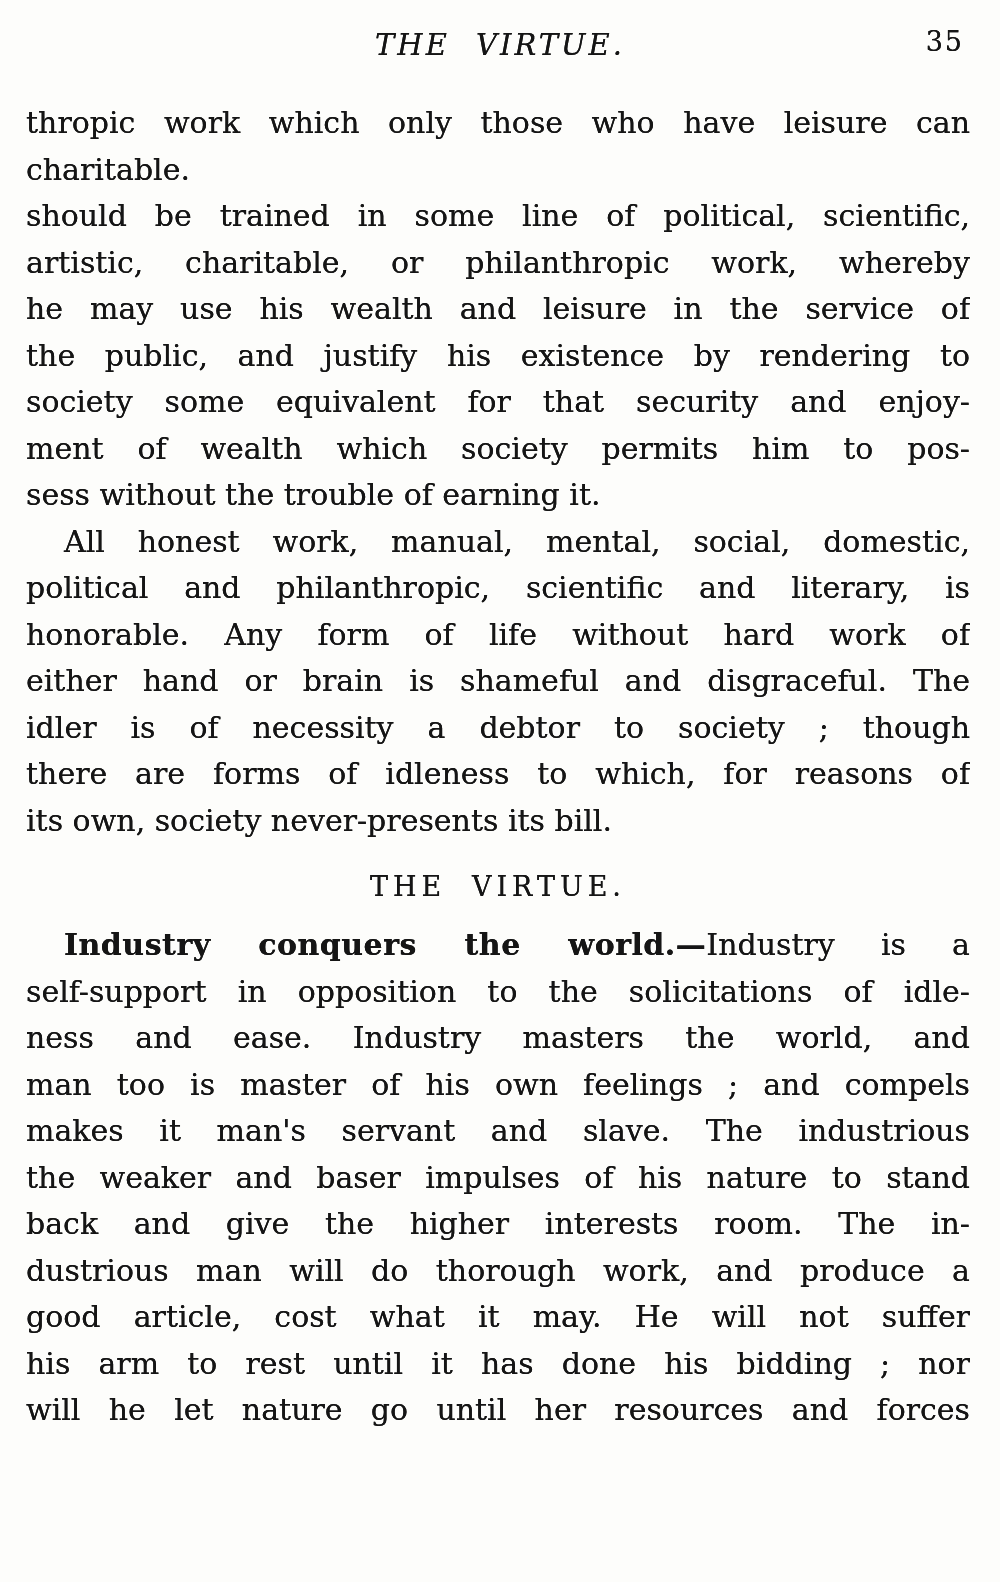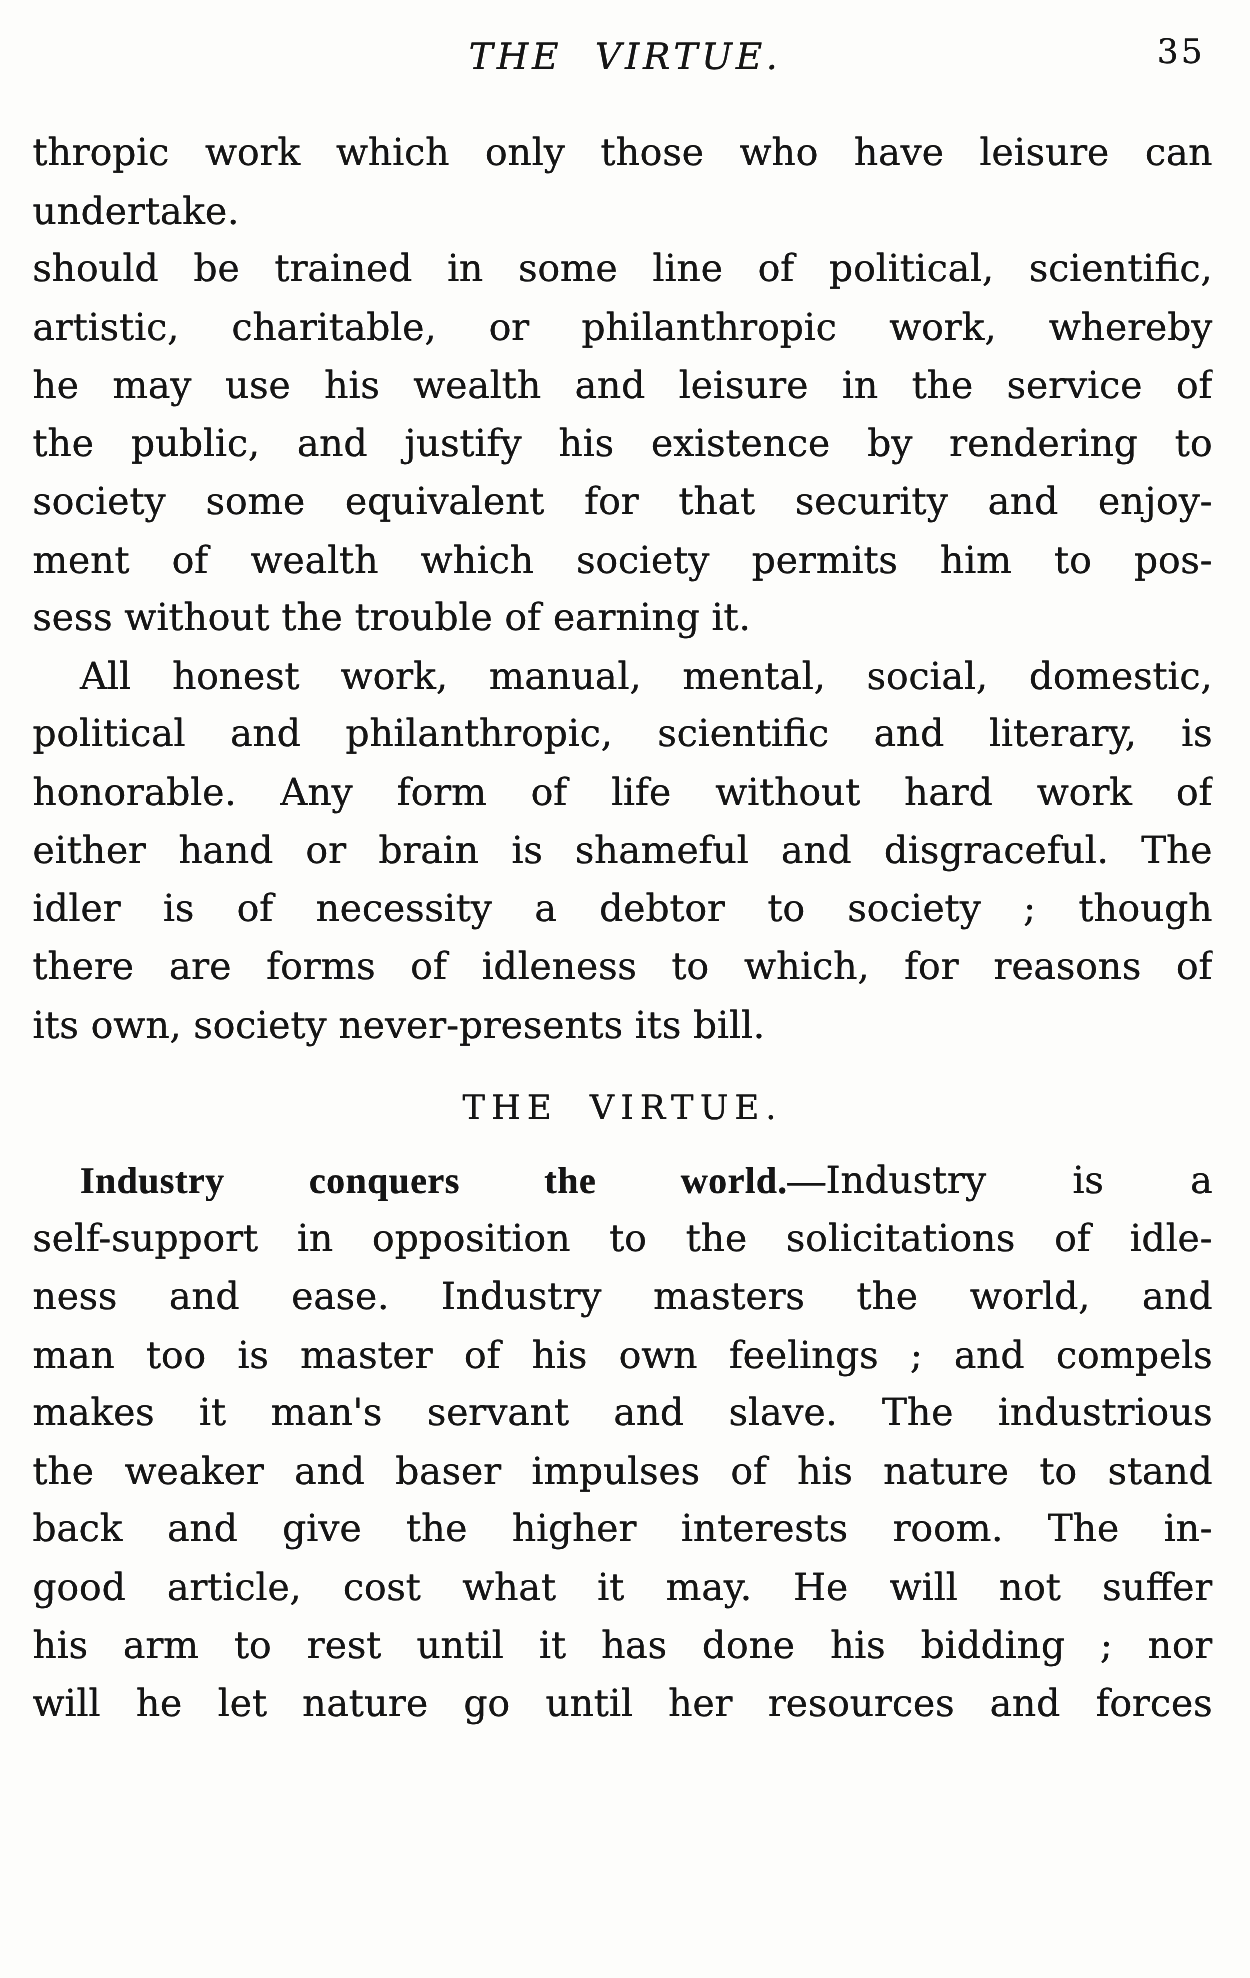--- a/index.html
+++ b/index.html
@@ -45,37 +45,37 @@
   .line.indent { padding-left: 38px; }
   .section-heading {
     text-align: center;
     font-size: 27px;
     letter-spacing: 5px;
     word-spacing: 12px;
     line-height: 34px;
     margin: 26px 0 18px 0;
     text-align-last: center;
   }
-  .bold-lead { font-weight: bold; letter-spacing: 0.5px; font-family: Liberation Serif, serif; }
+  .bold-lead { font-weight: bold; letter-spacing: 0.5px; }
 </style>
 </head>
 <body>
 
 <div class="page">
 
   <div class="header">
     <div class="running-title">THE VIRTUE.</div>
     <div class="page-num">35</div>
   </div>
 
   <div class="text">
 
     <div>
       <div class="line">thropic work which only those who have leisure can</div>
-      <div class="line last">undertake.</div>
+      <div class="line last">charitable.</div>
     </div>
 
     <div>
       <div class="line">should be trained in some line of political, scientific,</div>
       <div class="line">artistic, charitable, or philanthropic work, whereby</div>
       <div class="line">he may use his wealth and leisure in the service of</div>
       <div class="line">the public, and justify his existence by rendering to</div>
       <div class="line">society some equivalent for that security and enjoy-</div>
       <div class="line">ment of wealth which society permits him to pos-</div>
       <div class="line last">sess without the trouble of earning it.</div>
@@ -94,19 +94,20 @@
     <div class="section-heading">THE VIRTUE.</div>
 
     <div>
       <div class="line indent"><span class="bold-lead">Industry conquers the world.—</span><span>Industry is a</span></div>
       <div class="line">self-support in opposition to the solicitations of idle-</div>
       <div class="line">ness and ease.  Industry masters the world, and</div>
       <div class="line">man too is master of his own feelings ; and compels</div>
       <div class="line">makes it man's servant and slave.  The industrious</div>
       <div class="line">the weaker and baser impulses of his nature to stand</div>
       <div class="line">back and give the higher interests room.  The in-</div>
+      <div class="line">dustrious man will do thorough work, and produce a</div>
       <div class="line">good article, cost what it may.  He will not suffer</div>
       <div class="line">his arm to rest until it has done his bidding ;  nor</div>
       <div class="line">will he let nature go until her resources and forces</div>
     </div>
 
   </div>
 </div>
 
 </body></html>

